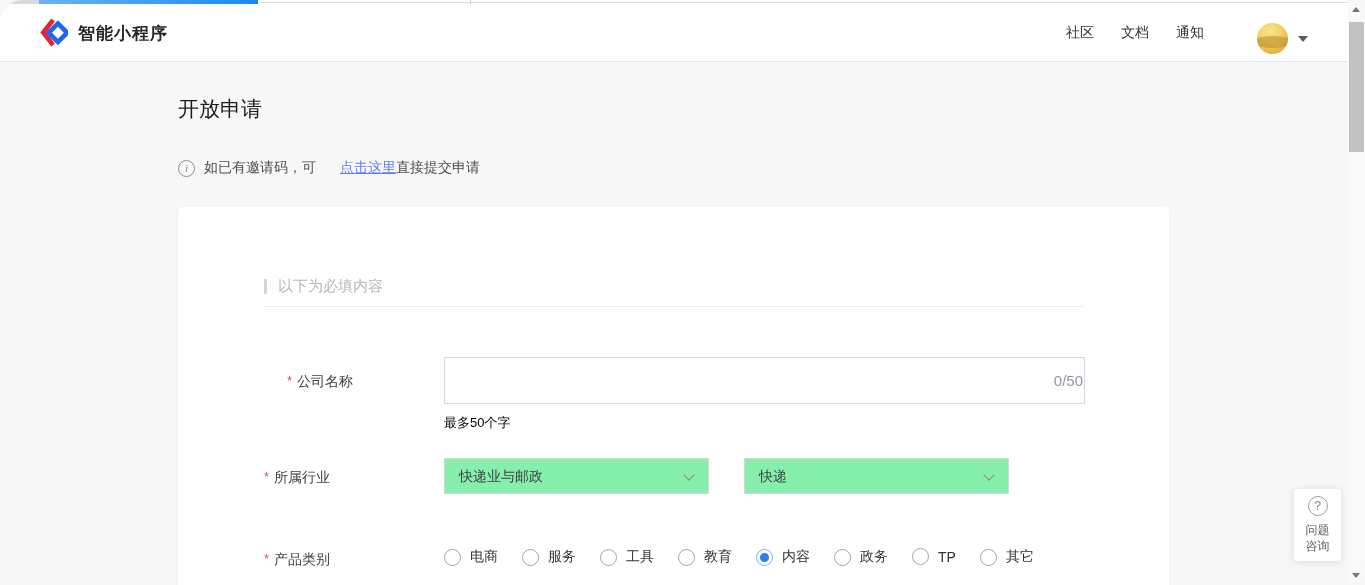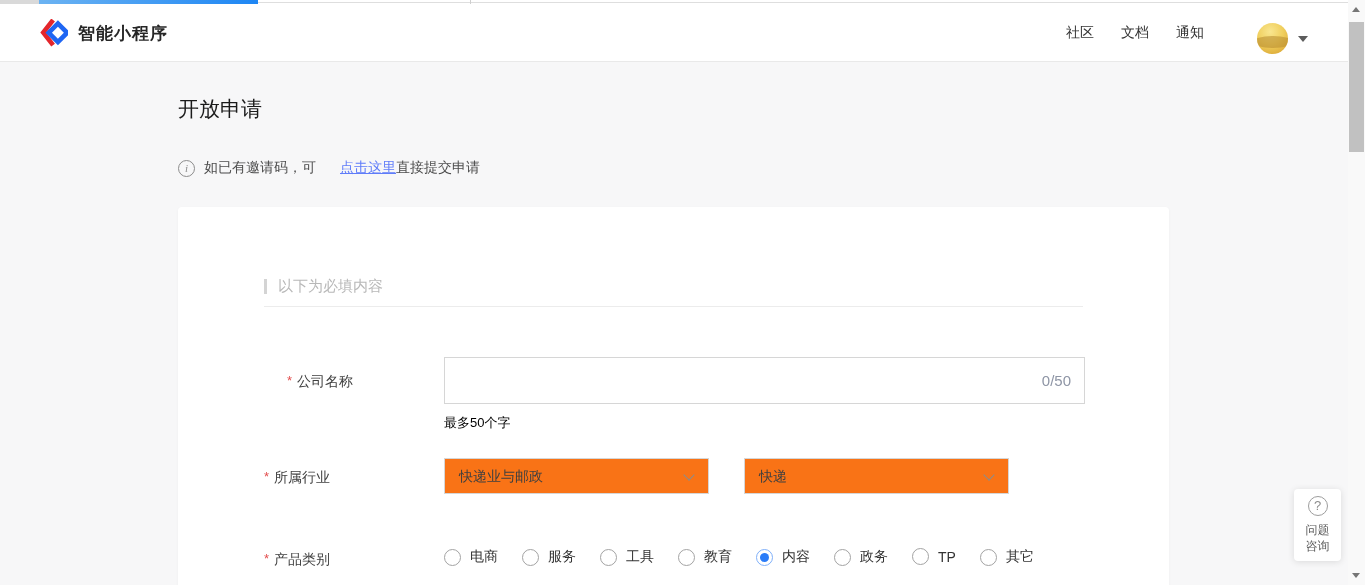--- a/index.html
+++ b/index.html
@@ -1,18 +1,18 @@
 <!DOCTYPE html>
 <html><head>
 <meta charset="utf-8">
 <style>
   * { margin:0; padding:0; box-sizing:border-box; }
   html,body { width:1365px; height:585px; overflow:hidden; }
   body { font-family:"Liberation Sans","DejaVu Sans",sans-serif; background:#f7f7f8; }
-  .stage { position:relative; width:1365px; height:585px; background:#f7f7f8; overflow:hidden; }
+  .stage { position:relative; width:1365px; height:585px; background:#f7f7f8; overflow:hidden;border-radius:23px; }
 
   
   .top-strip { position:absolute; left:0; top:0; width:1365px; height:4px; background:#fff; }
   .strip-gray { position:absolute; left:0; top:0; width:39px; height:4px; background:#d9d9d9; }
   .strip-blue { position:absolute; left:39px; top:0; width:219px; height:4px;
                 background:linear-gradient(90deg,#6cb3f2 0%,#1d86f4 100%); }
   .strip-line { position:absolute; left:258px; top:2px; width:1090px; height:1px; background:#dedede; }
   .strip-sep  { position:absolute; left:470px; top:0; width:1px; height:4px; background:#cfcfcf; }
 
   
@@ -49,25 +49,25 @@
   .divider { position:absolute; left:86px; top:99px; width:819px; height:1px; background:#ececec; }
 
   .field-label { position:absolute; left:86px; font-size:14px; color:#404040; }
   .req { color:#e34d4d; margin-right:5px; font-size:13px; vertical-align:1px; }
 
   .text-input-wrap { position:absolute; left:266px; top:150px; width:641px; height:47px;
           border:1px solid #d6d6d6; background:#fff; }
   .text-input { position:absolute; left:0; top:0; width:100%; height:100%; border:none; outline:none;
           padding:0 60px 0 14px; font-size:14px; color:#333; background:transparent;
           font-family:"Liberation Sans","DejaVu Sans",sans-serif; }
-  .char-counter { position:absolute; right:13px; top:14px; font-size:15px; color:#8e95a5; pointer-events:none; }
+  .char-counter { position:absolute; right:1px; top:14px; font-size:15px; color:#8e95a5; pointer-events:none; }
   .helper { position:absolute; left:266px; top:207px; font-size:13px; color:#000000; }
 
   .select-box { position:absolute; top:251px; width:265px; height:36px; border:1px solid #d6d6d6;
-          background:#f97316; font-size:14px; color:#404040; line-height:34px; padding-left:14px;
+          background:#86efac; font-size:14px; color:#404040; line-height:34px; padding-left:14px;
           cursor:pointer; }
   .select-1 { left:266px; } .select-2 { left:566px; }
   .chevron { position:absolute; right:15px; top:12px; width:8px; height:8px;
           border-right:1px solid #8c8c8c; border-bottom:1px solid #8c8c8c; transform:rotate(45deg); }
 
   .radio-row { position:absolute; left:266px; top:341px; display:flex; align-items:flex-start; gap:24px; }
   .radio-item { display:flex; align-items:center; gap:9px; cursor:pointer; }
   .radio-circle { width:17px; height:17px; border:1px solid #a3a3a3; border-radius:50%; background:#fff;
           flex:none; position:relative; }
   .radio-circle.checked { border-color:#7fb0fa; }

